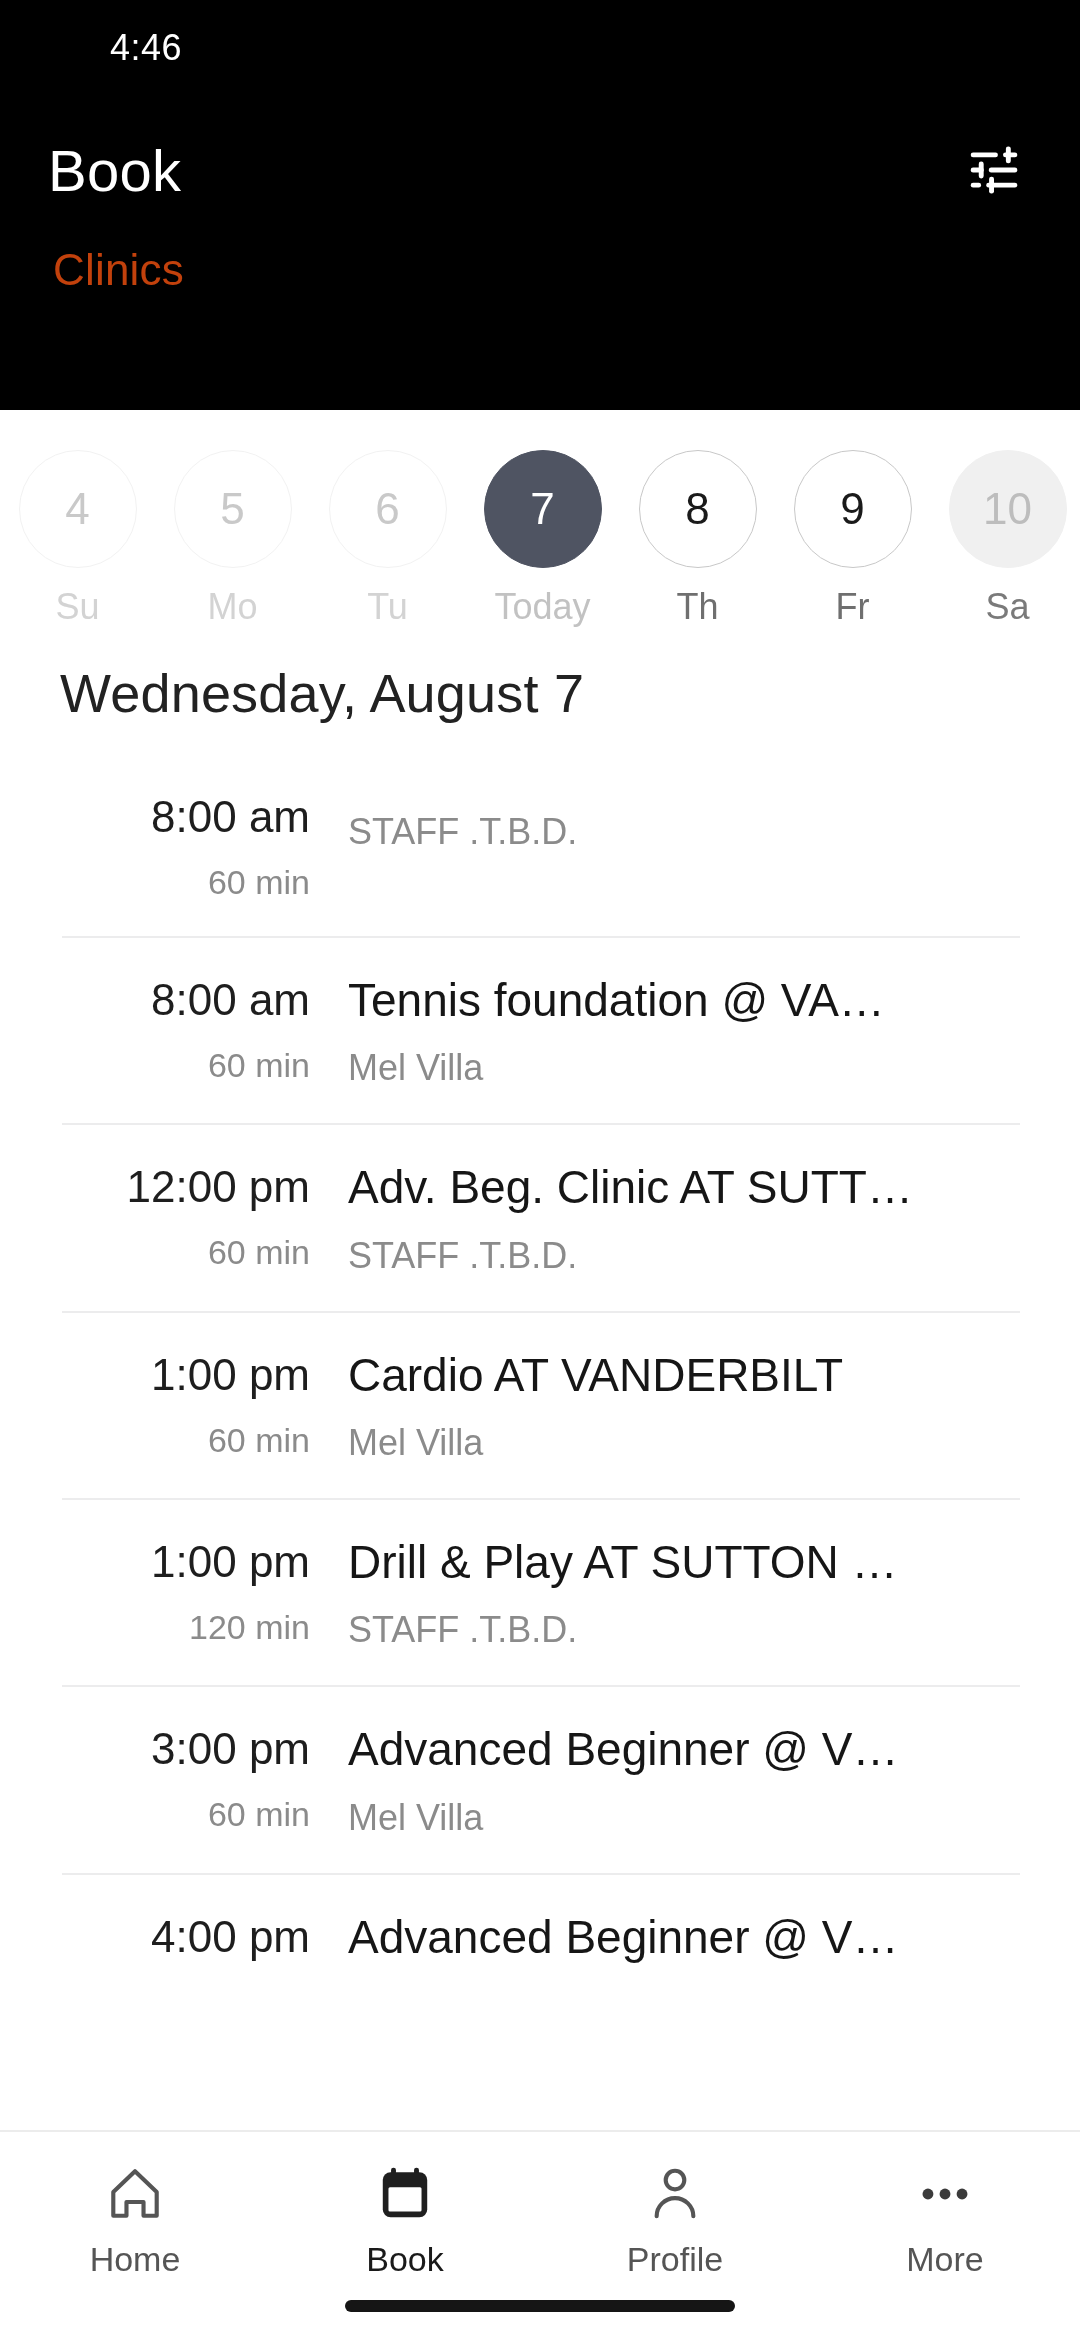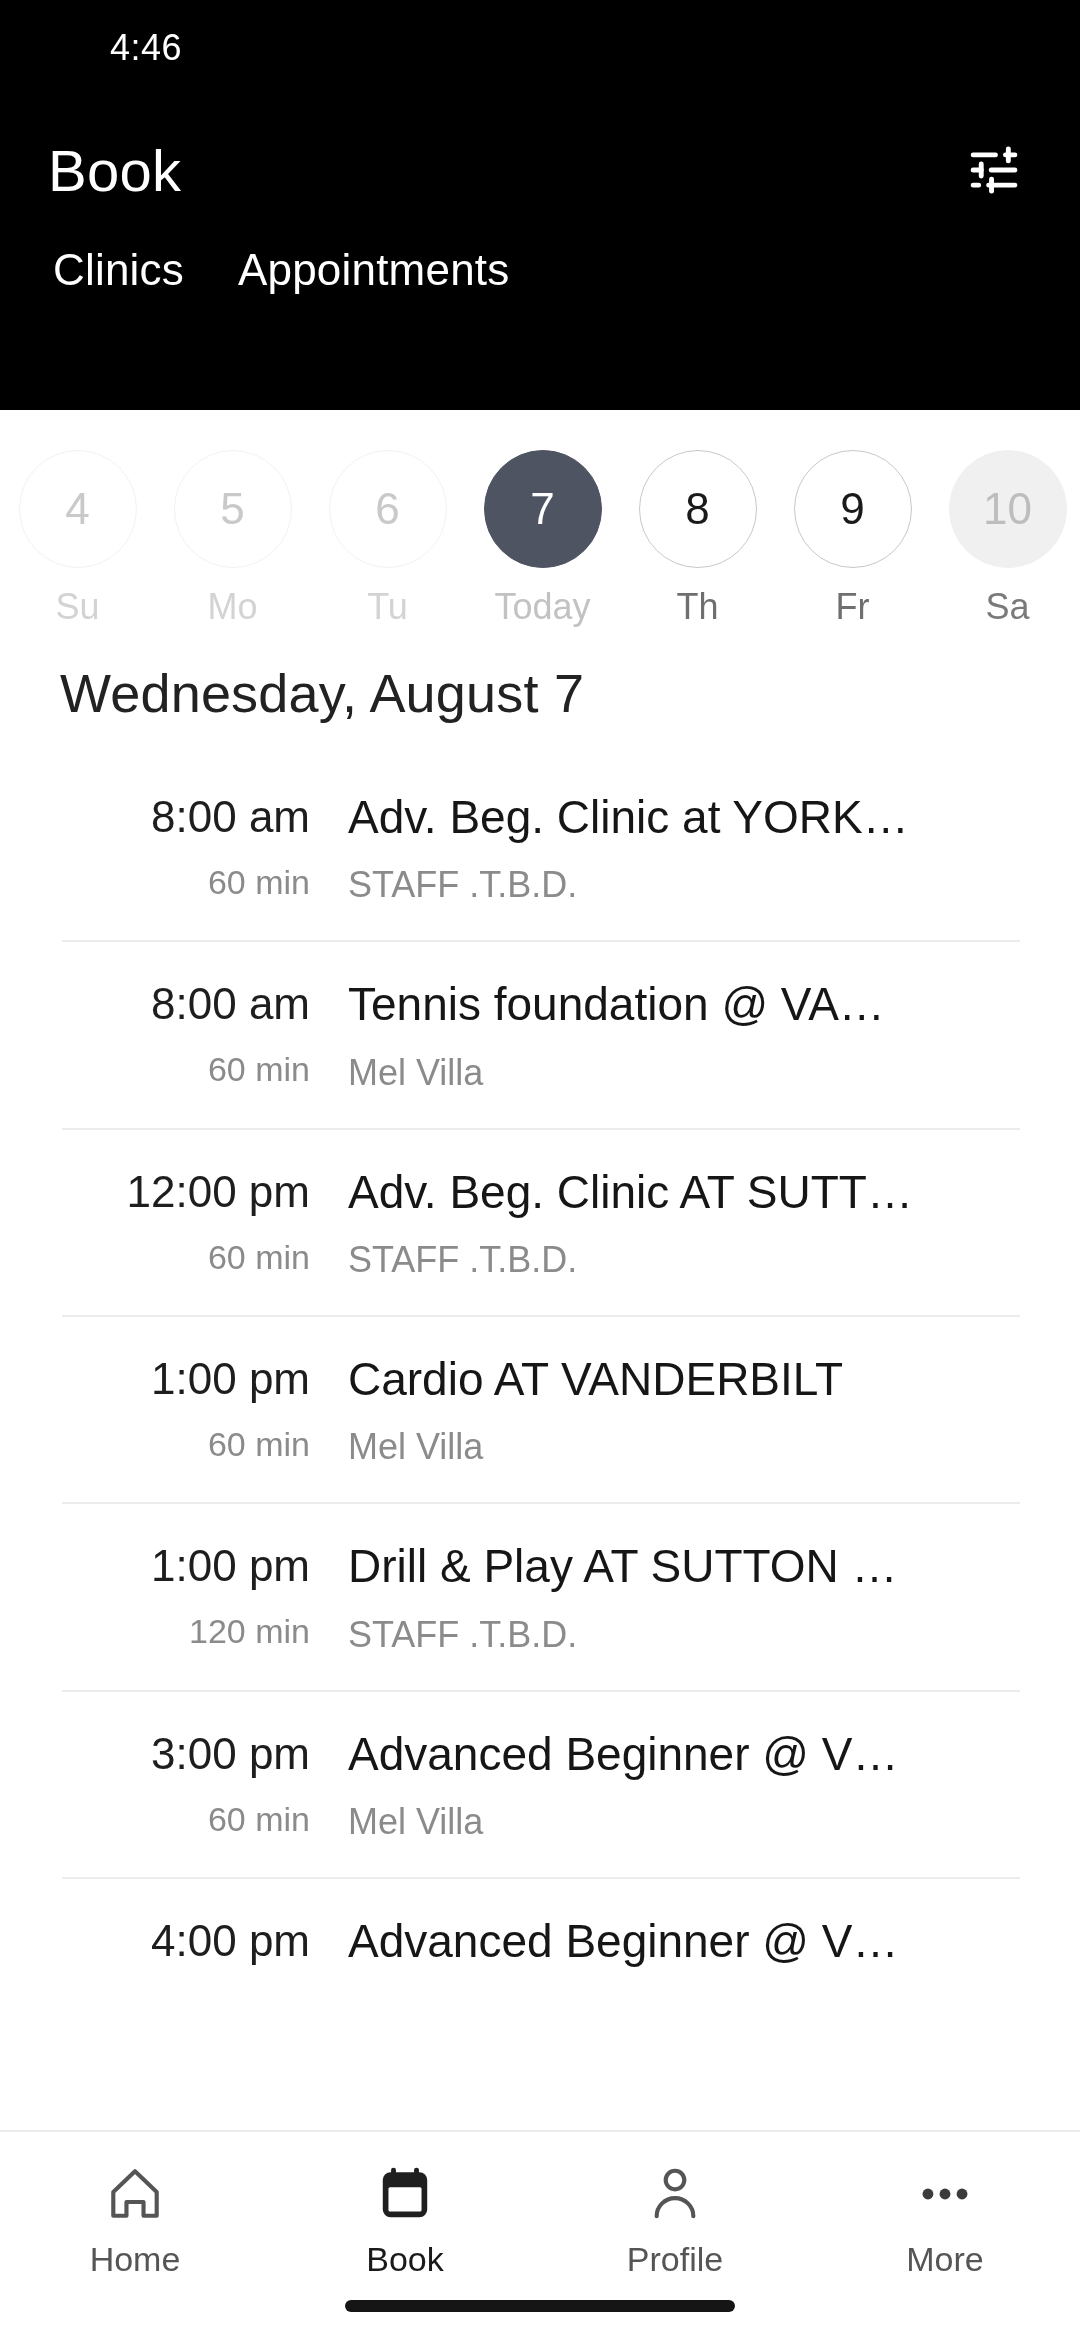--- a/index.html
+++ b/index.html
@@ -49,21 +49,21 @@
     display:flex; align-items:center; justify-content:center;
     cursor:pointer;
   }
   .tabs{
     display:flex; align-items:flex-start;
     padding-left:26px;
     height:110px;
   }
   .tab{
     font-size:44px;
-    color:#ffffff;
+    color:#c2410c;
     padding:0 27px;
     letter-spacing:0.2px;
     cursor:pointer;
     white-space:nowrap;
   }
   .tab.active{ color:#ffffff; }
 
   
   .datestrip{
     flex:0 0 220px;
@@ -244,21 +244,20 @@
             <rect x="3" y="16.9" width="4" height="1.9" rx="0.9"></rect>
             <rect x="9" y="16.9" width="12" height="1.9" rx="0.9"></rect>
             <rect x="10.1" y="14.6" width="1.9" height="6.5" rx="0.9"></rect>
           </g>
         </svg>
       </span>
     </div>
 
     <div class="tabs">
       <span class="tab">Clinics</span>
-      <span class="tab">Appointments</span>
     </div>
   </div>
 
   <div class="datestrip">
     <div class="daycell disabled">
       <div class="daycircle">4</div>
       <div class="daylabel">Su</div>
     </div>
     <div class="daycell disabled">
       <div class="daycircle">5</div>
@@ -289,21 +288,20 @@
   <div class="dateheading">Wednesday, August 7</div>
 
   <div class="list">
 
     <div class="row">
       <div class="row-time">
         <div class="time-main">8:00 am</div>
         <div class="time-dur">60 min</div>
       </div>
       <div class="row-body">
-        <div class="row-title">Adv. Beg. Clinic at YORK…</div>
         <div class="row-sub">STAFF .T.B.D.</div>
       </div>
     </div>
 
     <div class="row">
       <div class="row-time">
         <div class="time-main">8:00 am</div>
         <div class="time-dur">60 min</div>
       </div>
       <div class="row-body">

